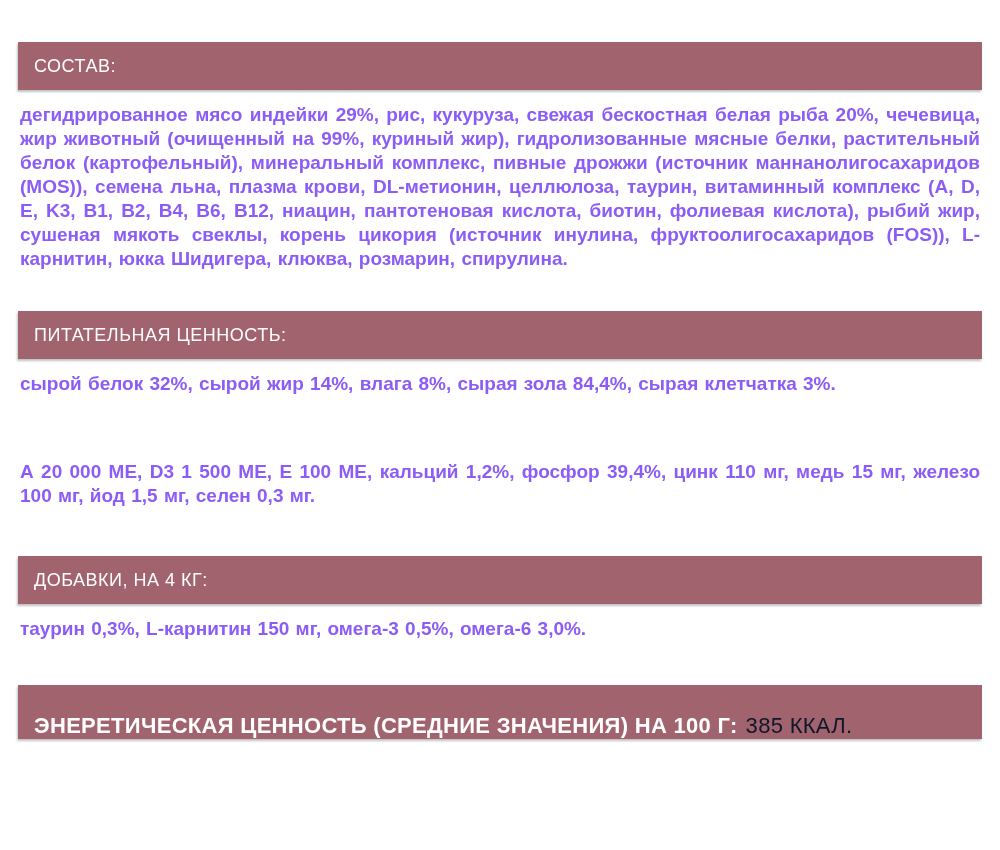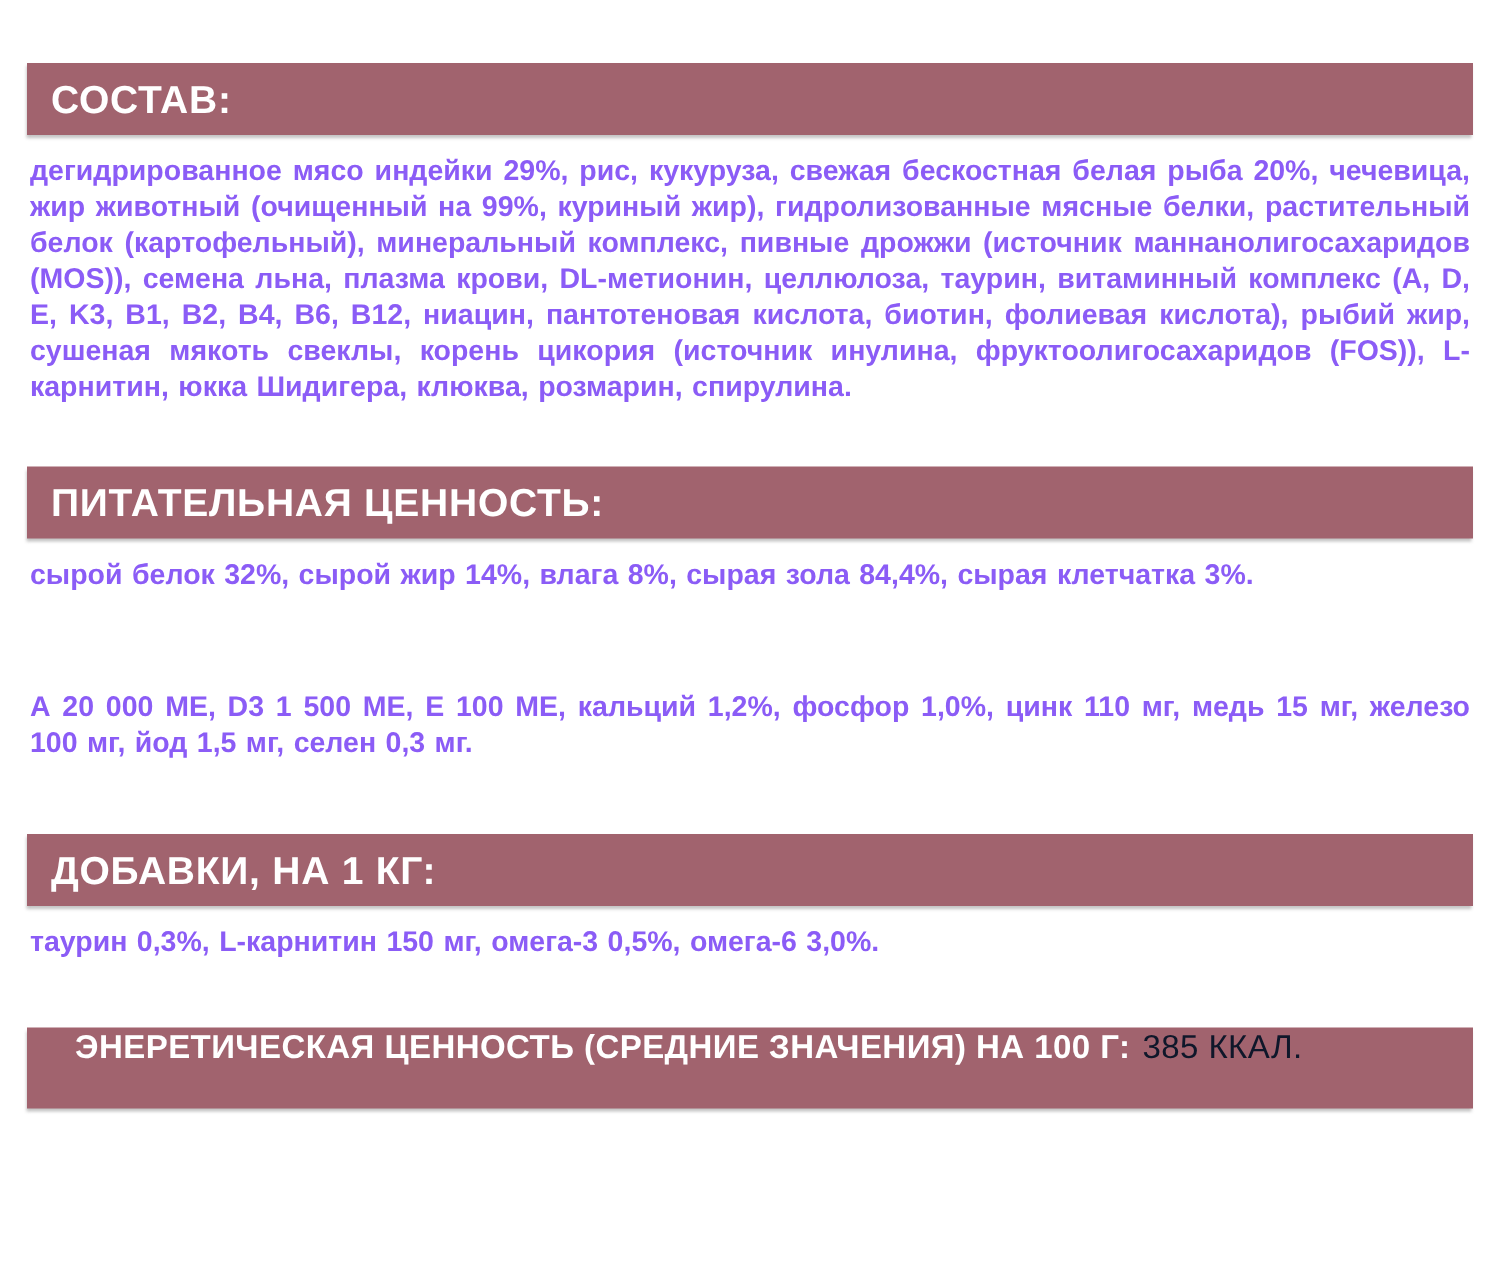--- a/index.html
+++ b/index.html
@@ -24,22 +24,22 @@
     background: #a1636e;
     height: 48px;
     display: flex;
     align-items: center;
     padding: 0 16px;
     box-sizing: border-box;
     box-shadow: -1px 2px 2px rgba(120,120,120,0.45);
   }
   .bar-title {
     color: #ffffff;
-    font-weight: bold;
-    font-size: 26px;
+    font-weight: normal;
+    font-size: 18px;
     letter-spacing: 0.5px;
     white-space: nowrap;
   }
   .body-text {
     margin: 13px 2px 0 2px;
     color: #8b5cf6;
     font-weight: bold;
     font-size: 19px;
     line-height: 24px;
     text-align: justify;
@@ -47,22 +47,22 @@
     word-spacing: 1px;
   }
   .section-compose   { margin-bottom: 40px; }
   .section-nutrition { margin-bottom: 64px; }
   .section-vitamins  { margin-bottom: 48px; }
   .section-additives { margin-bottom: 44px; }
   .energy-bar {
     background: #a1636e;
     height: 54px;
     display: flex;
-    align-items: flex-start;
-    padding: 0 32px;
+    align-items: flex-end;
+    padding: 0 16px;
     box-sizing: border-box;
     box-shadow: -1px 2px 2px rgba(120,120,120,0.45);
     white-space: nowrap;
   }
   .energy-label {
     color: #ffffff;
     font-weight: bold;
     font-size: 22px;
     letter-spacing: 0.3px;
     margin-right: 8px;
@@ -87,26 +87,26 @@
   </div>
 
   <div class="section section-nutrition">
     <div class="bar">
       <span class="bar-title">ПИТАТЕЛЬНАЯ ЦЕННОСТЬ:</span>
     </div>
     <div class="body-text">сырой белок 32%, сырой жир 14%, влага 8%, сырая зола 84,4%, сырая клетчатка 3%.</div>
   </div>
 
   <div class="section section-vitamins">
-    <div class="body-text">А 20 000 МЕ, D3 1 500 МЕ, Е 100 МЕ, кальций 1,2%, фосфор 1,0%, цинк 110 мг, медь 15 мг, железо 100 мг, йод 1,5 мг, селен 0,3 мг.</div>
+    <div class="body-text">А 20 000 МЕ, D3 1 500 МЕ, Е 100 МЕ, кальций 1,2%, фосфор 39,4%, цинк 110 мг, медь 15 мг, железо 100 мг, йод 1,5 мг, селен 0,3 мг.</div>
   </div>
 
   <div class="section section-additives">
     <div class="bar">
-      <span class="bar-title">ДОБАВКИ, НА 1 КГ:</span>
+      <span class="bar-title">ДОБАВКИ, НА 4 КГ:</span>
     </div>
     <div class="body-text">таурин 0,3%, L-карнитин 150 мг, омега-3 0,5%, омега-6 3,0%.</div>
   </div>
 
   <div class="energy-bar">
     <span class="energy-label">ЭНЕРЕТИЧЕСКАЯ ЦЕННОСТЬ (СРЕДНИЕ ЗНАЧЕНИЯ) НА 100 Г:</span>
     <span class="energy-value">385 ККАЛ.</span>
   </div>
 
 </div>

